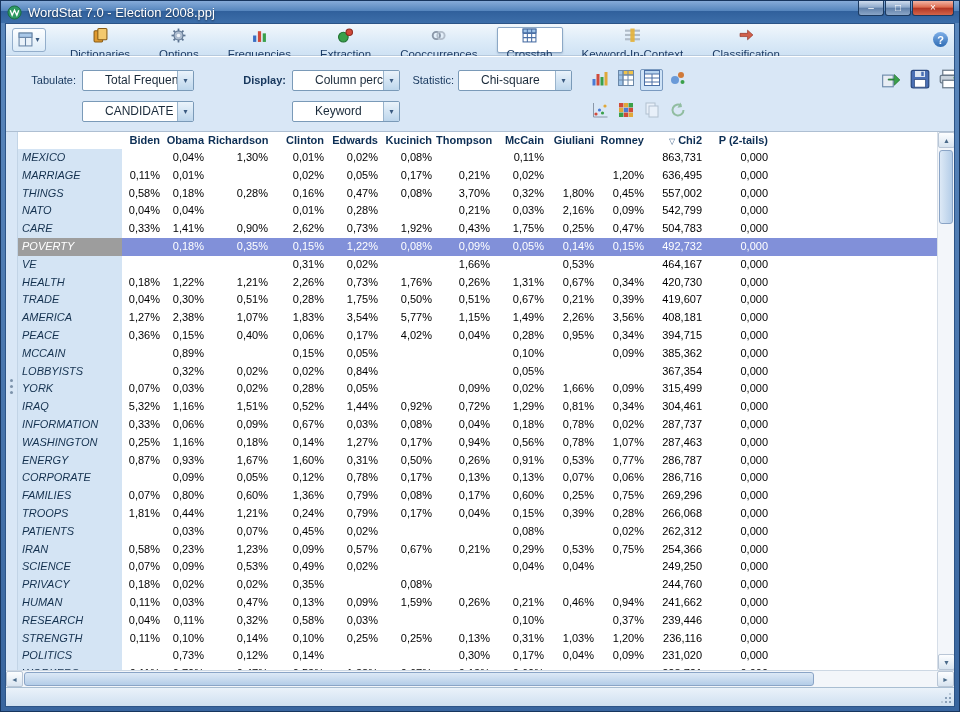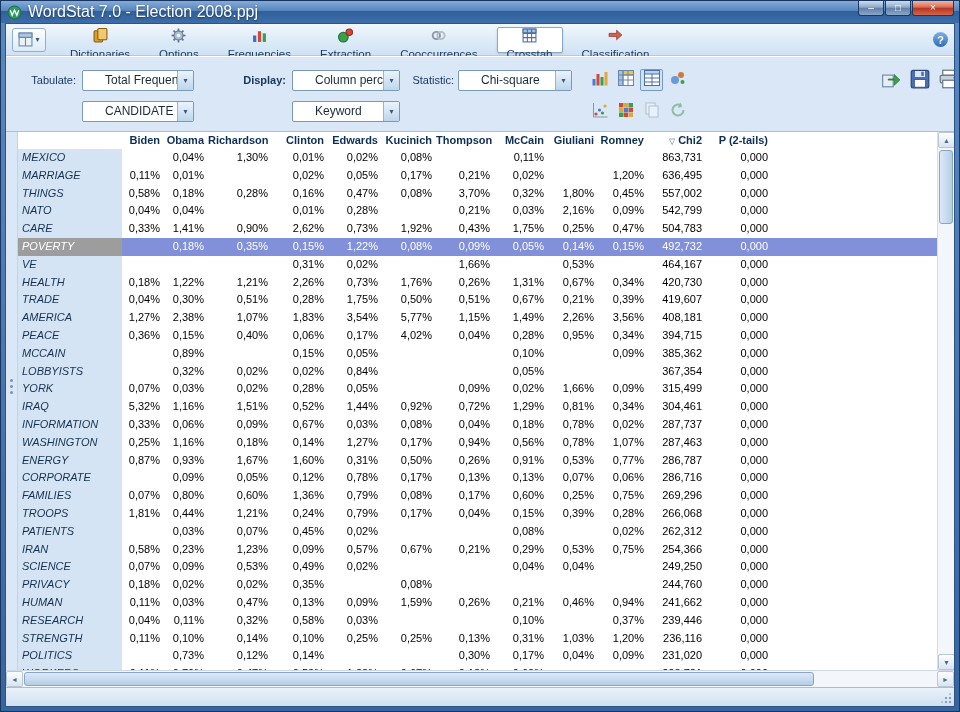--- a/index.html
+++ b/index.html
@@ -3,21 +3,21 @@
 <meta charset="utf-8">
 <style>
   * { box-sizing: border-box; margin: 0; padding: 0; }
   html,body { width:960px; height:712px; overflow:hidden; font-family:"Liberation Sans", sans-serif; }
   .window { width:960px; height:712px; display:flex; flex-direction:column;
             background:linear-gradient(180deg,#5b88bd,#38659e); border:1px solid #17355e; }
   
   .titlebar { height:22px; flex:0 0 22px; display:flex; align-items:center; padding:0 6px; position:relative;
               background:linear-gradient(180deg,#86abd9 0%,#5585bd 45%,#30609c 46%,#3d6ea9 100%); }
   .app-ic { width:15px; height:15px; display:inline-flex; }
-  .title { color:#fff; font-size:16px; margin-left:6px; text-shadow:0 1px 2px rgba(0,0,0,.55); white-space:nowrap; }
+  .title { color:#fff; font-size:13px; margin-left:6px; text-shadow:0 1px 2px rgba(0,0,0,.55); white-space:nowrap; }
   .winbtns { position:absolute; right:5px; top:0; display:flex; gap:1px; }
   .wbtn { width:26px; height:15px; border:1px solid #1c3a60; border-top:none; border-radius:0 0 3px 3px;
           display:flex; align-items:center; justify-content:center; color:#fff; font-size:10px; line-height:1;
           background:linear-gradient(180deg,#cfdcee 0%,#8ea9cb 45%,#5f7fa8 50%,#8ba6c8 100%); cursor:default; }
   .wbtn.close { width:42px; background:linear-gradient(180deg,#f3b4a4 0%,#dd6a4e 45%,#b23523 50%,#d4654a 100%); }
   
   .client { flex:1; margin:0 4px 4px; display:flex; flex-direction:column; background:#fff; border:1px solid #2c5document487; border:1px solid #2c5487; overflow:hidden; }
   
   .tabbar { height:32px; flex:0 0 32px; display:flex; align-items:center; padding:0 6px;
             background:linear-gradient(180deg,#f2f7fc 0%,#dcebf8 55%,#cfe2f4 100%);
@@ -180,20 +180,31 @@
                 <rect x="1" y="1" width="12" height="12" fill="#fff" stroke="#4a6fa5"></rect>
                 <rect x="1" y="1" width="12" height="3.5" fill="#9ec3e8" stroke="#4a6fa5"></rect>
                 <path d="M1 5h12M1 9h12M5 1v12M9 1v12" stroke="#4a6fa5" fill="none"></path>
               </svg>
             </span>
             <span class="tlabel">Crosstab</span>
           </div>
           <div class="tab">
             <span class="ticon">
               <svg viewBox="0 0 14 14">
+                <rect x="0" y="1.5" width="14" height="2" fill="#b0bcc8"></rect>
+                <rect x="0" y="5.5" width="14" height="2" fill="#b0bcc8"></rect>
+                <rect x="0" y="9.5" width="14" height="2" fill="#b0bcc8"></rect>
+                <rect x="5" y="0.5" width="4" height="12.5" fill="#e4b23a" opacity="0.92"></rect>
+              </svg>
+            </span>
+            <span class="tlabel">Keyword-In-Context</span>
+          </div>
+          <div class="tab">
+            <span class="ticon">
+              <svg viewBox="0 0 14 14">
                 <path d="M1 5h7V2l5 4.5-5 4.5V8H1z" fill="#d0604a" stroke="#8f2a1e" stroke-width="0.6"></path>
               </svg>
             </span>
             <span class="tlabel">Classification</span>
           </div>
         </div>
       <div class="help-btn">
         <span class="qmark">?</span>
 
       </div>

